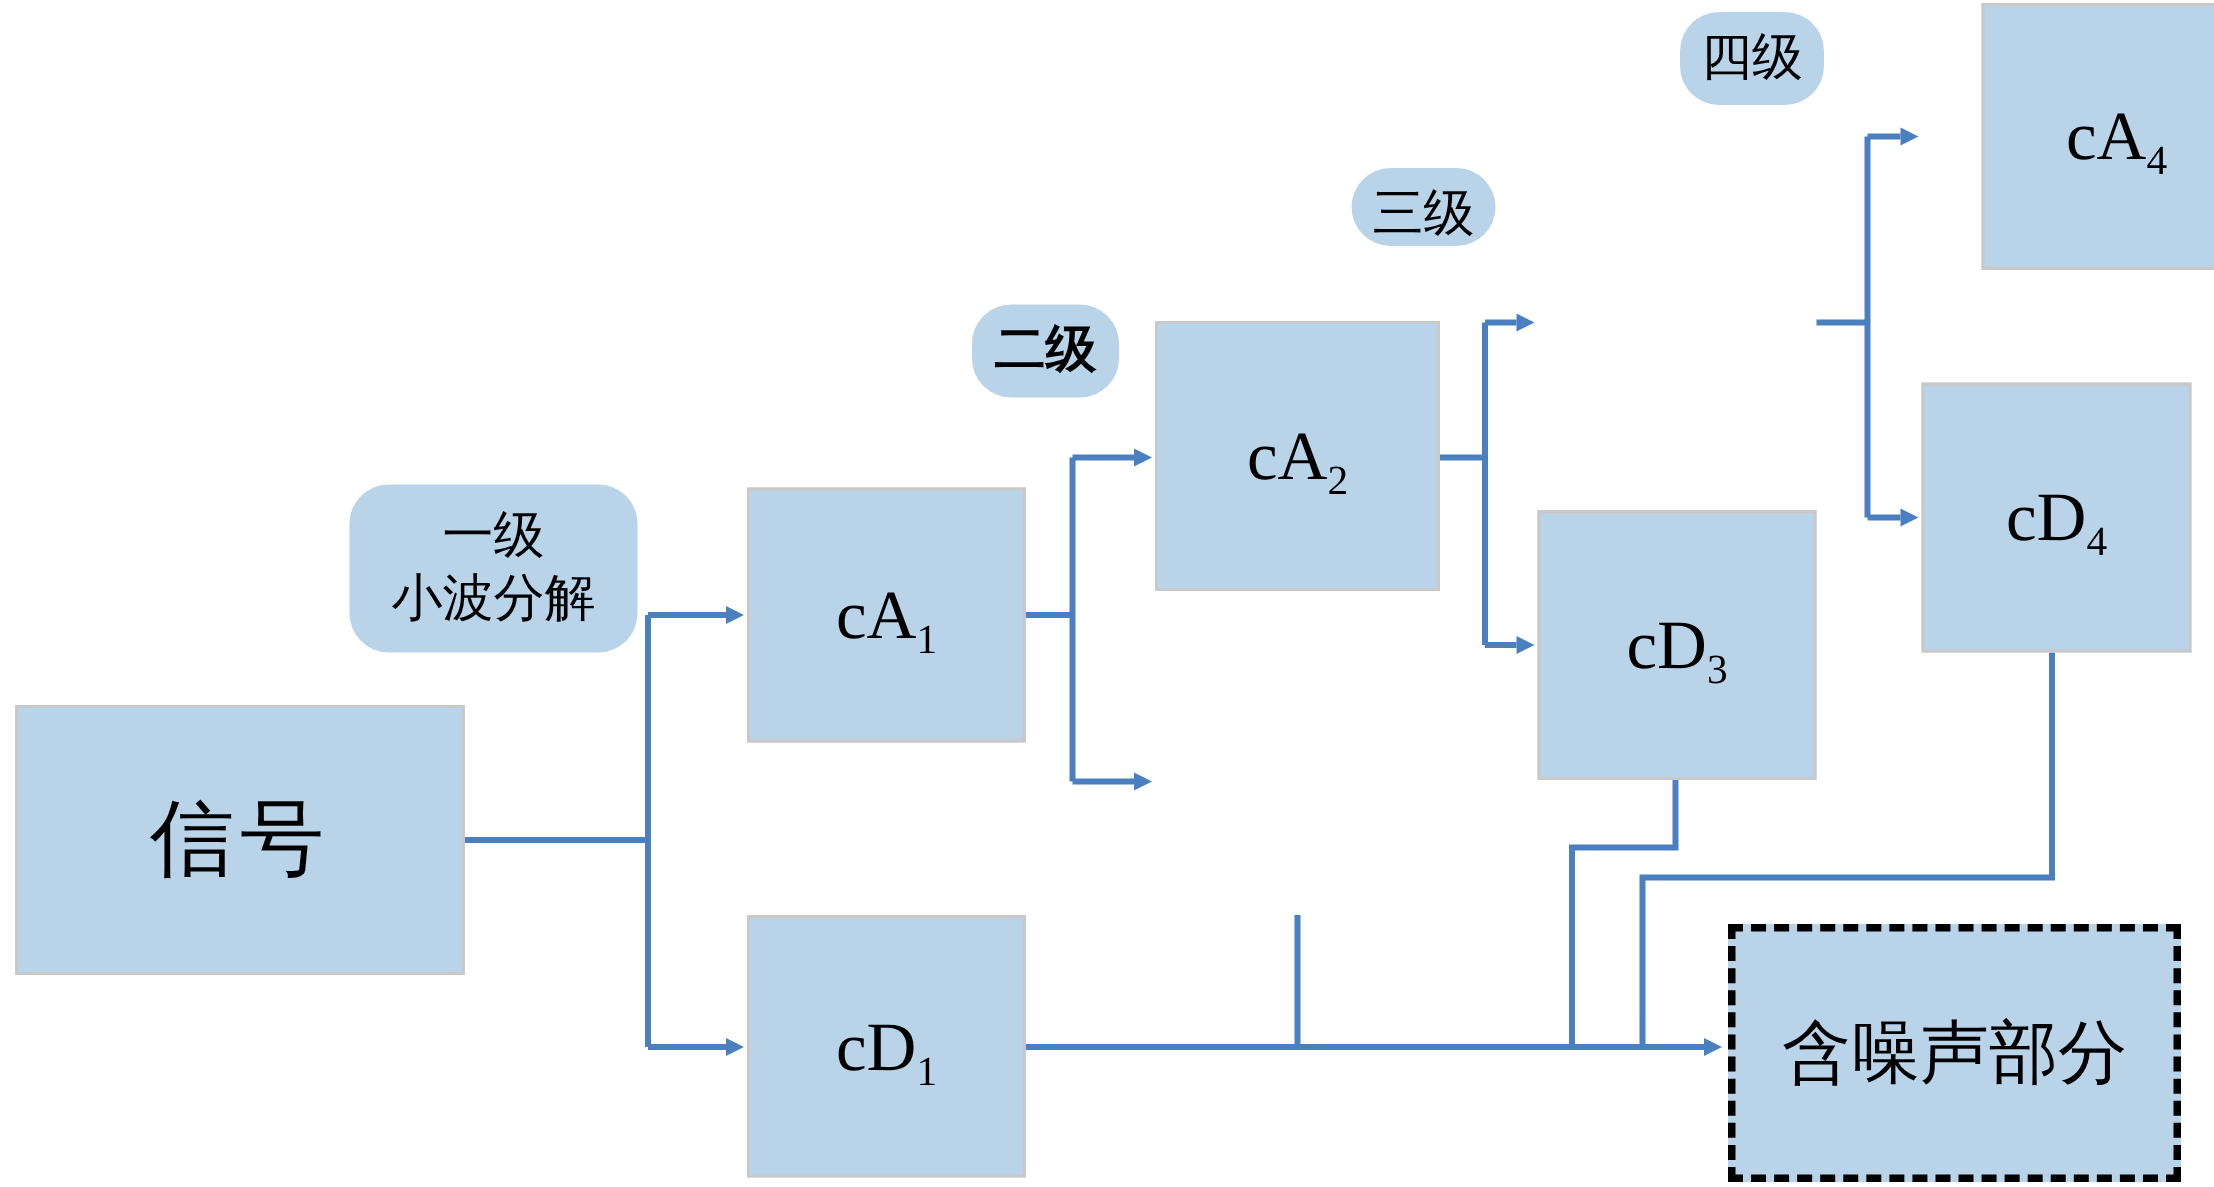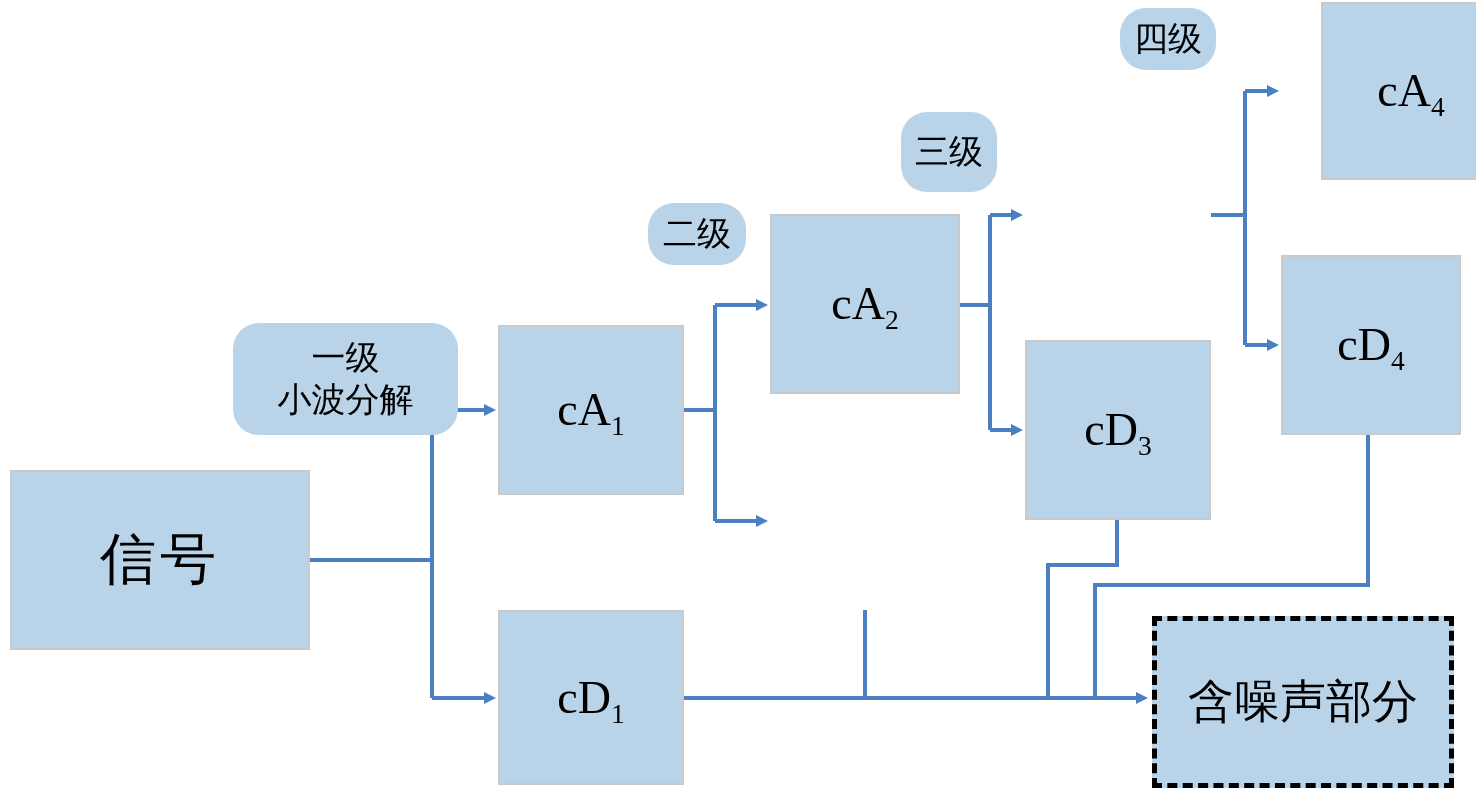--- a/index.html
+++ b/index.html
@@ -73,41 +73,41 @@
     <path class="conn" d="M683 698 H1136" marker-end="url(#arrow)"></path>
     <path class="conn" d="M865 610 V698"></path>
     <path class="conn" d="M1117 520 V565 H1048 V698"></path>
     <path class="conn" d="M1368 435 V585 H1095 V698"></path>
   </svg>
 
   <div class="box" style="left:10px; top:470px; width:300px; height:180px;">
     <span class="signal-label">信号</span>
   </div>
 
-  <div class="chip" style="left:233px; top:323px; width:225px; height:112px;">
+  <div class="chip" style="left:233px; top:323px; width:192px; height:112px;">
     <span>一级</span>
     <span>小波分解</span>
   </div>
 
   <div class="box" style="left:498px; top:325px; width:186px; height:170px;">
     <span class="node-label"><span>cA</span><sub>1</sub></span>
   </div>
   <div class="box" style="left:498px; top:610px; width:186px; height:175px;">
     <span class="node-label"><span>cD</span><sub>1</sub></span>
   </div>
 
-  <div class="chip" style="left:648px; top:203px; width:98px; height:62px;">
+  <div class="chip" style="left:648px; top:203px; width:98px; height:62px;font-weight:bold;">
     <span>二级</span>
   </div>
 
   <div class="box" style="left:770px; top:214px; width:190px; height:180px;">
     <span class="node-label"><span>cA</span><sub>2</sub></span>
   </div>
 
-  <div class="chip" style="left:901px; top:112px; width:96px; height:80px;">
+  <div class="chip" style="left:901px; top:112px; width:96px; height:52px;justify-content:flex-end;">
     <span>三级</span>
   </div>
 
   <div class="box" style="left:1025px; top:340px; width:186px; height:180px;">
     <span class="node-label"><span>cD</span><sub>3</sub></span>
   </div>
 
   <div class="chip" style="left:1120px; top:8px; width:96px; height:62px;">
     <span>四级</span>
   </div>

